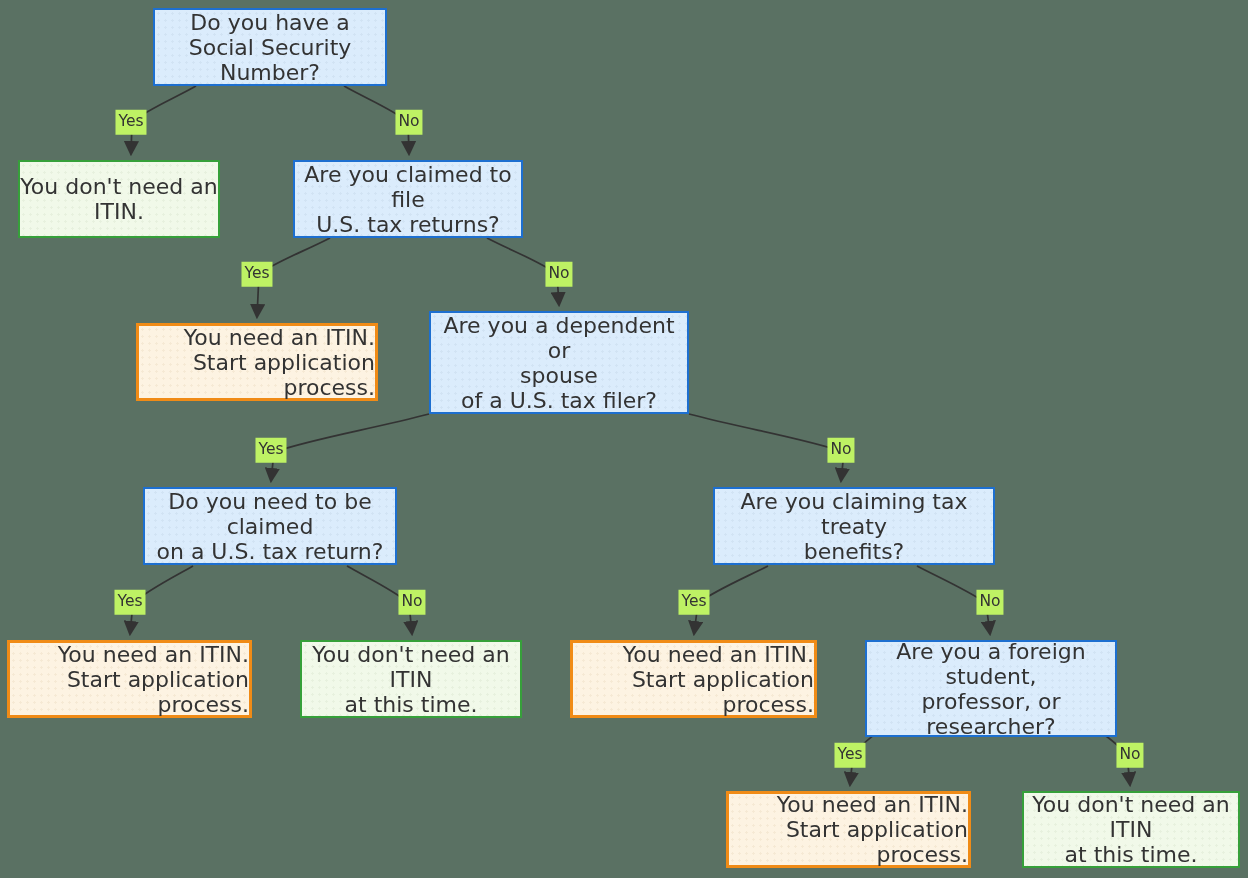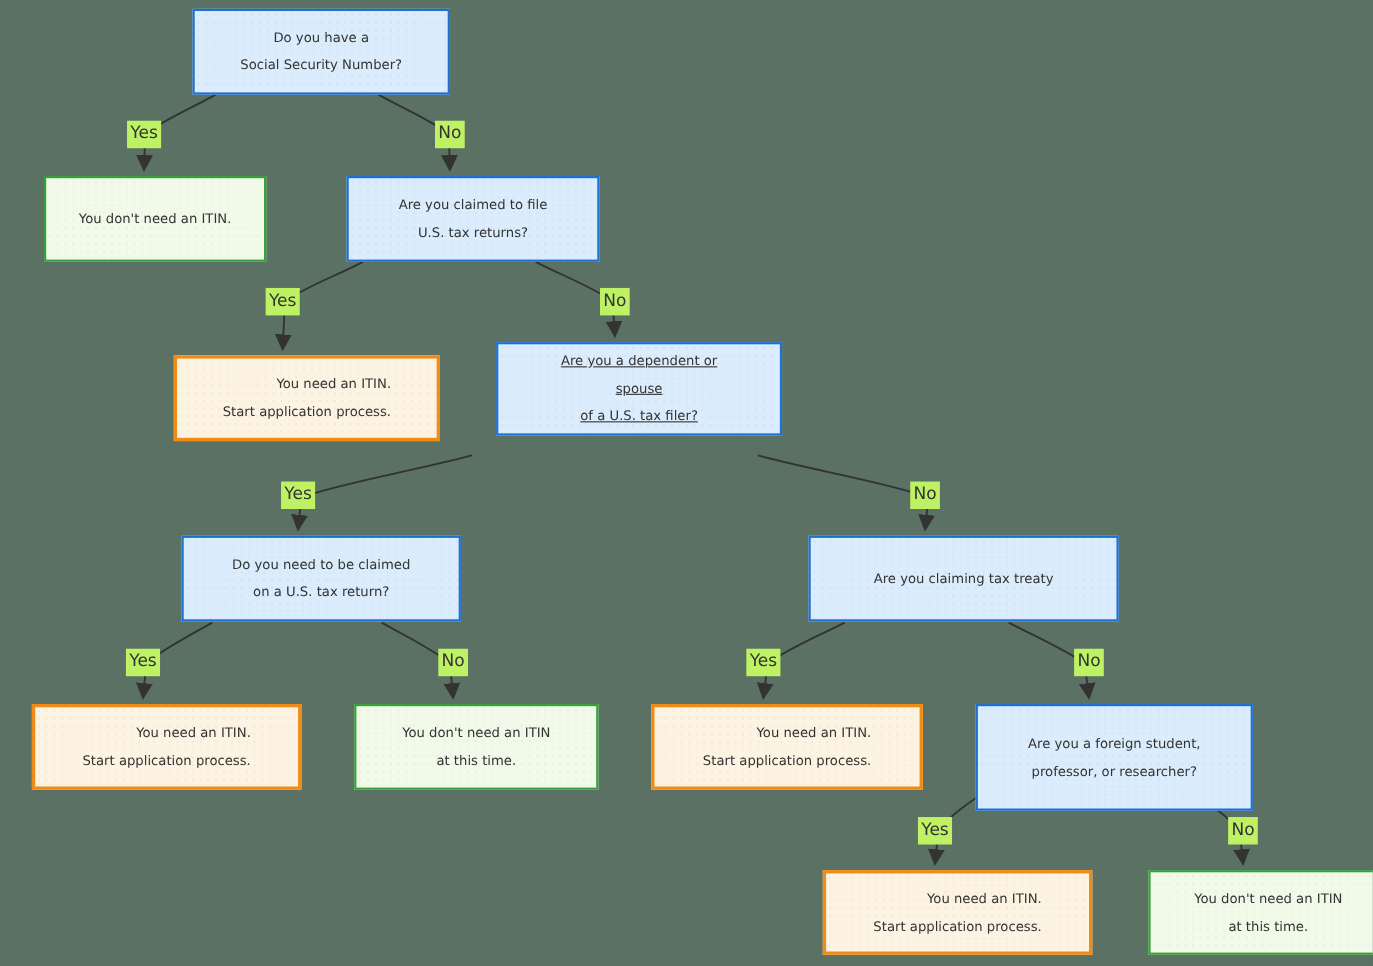--- a/index.html
+++ b/index.html
@@ -28,25 +28,24 @@
     stroke-width: 1.7px;
   }
   .node {
     position: absolute;
     box-sizing: border-box;
     display: flex;
     align-items: center;
     justify-content: center;
     text-align: center;
     color: #333333;
-    font-size: 12px;
+    font-size: 22px;
     line-height: 25px;
     background-image: radial-gradient(rgba(40,70,100,0.055) 1px, transparent 1.3px);
     background-size: 7px 7px;
-    margin-left: 22px;
   }
   .node .lines span { display: block; }
   .node.blue {
     background-color: #dbecfc;
     border: 2.5px solid #1d6fd0;
   }
   .node.green {
     background-color: #f1f9e9;
     border: 2px solid #36a03a;
     background-image: radial-gradient(rgba(70,110,50,0.06) 1px, transparent 1.3px);
@@ -113,38 +112,39 @@
     </div>
   </div>
 
   <div class="node orange" style="left:136px;top:323px;width:242px;height:78px;">
     <div class="lines">
       <span>You need an ITIN.</span>
         <span>Start application process.</span>
     </div>
   </div>
 
-  <div class="node blue" style="left:429px;top:311px;width:260px;height:85px;text-decoration:underline;">
+  <div class="node blue" style="left:429px;top:311px;width:260px;height:103px;">
     <div class="lines">
       <span>Are you a dependent or</span>
         <span>spouse</span>
         <span>of a U.S. tax filer?</span>
     </div>
   </div>
 
   <div class="node blue" style="left:143px;top:487px;width:254px;height:78px;">
     <div class="lines">
       <span>Do you need to be claimed</span>
         <span>on a U.S. tax return?</span>
     </div>
   </div>
 
   <div class="node blue" style="left:713px;top:487px;width:282px;height:78px;">
     <div class="lines">
       <span>Are you claiming tax treaty</span>
+        <span>benefits?</span>
     </div>
   </div>
 
   <div class="node orange" style="left:7px;top:640px;width:245px;height:78px;">
     <div class="lines">
       <span>You need an ITIN.</span>
         <span>Start application process.</span>
     </div>
   </div>
 

